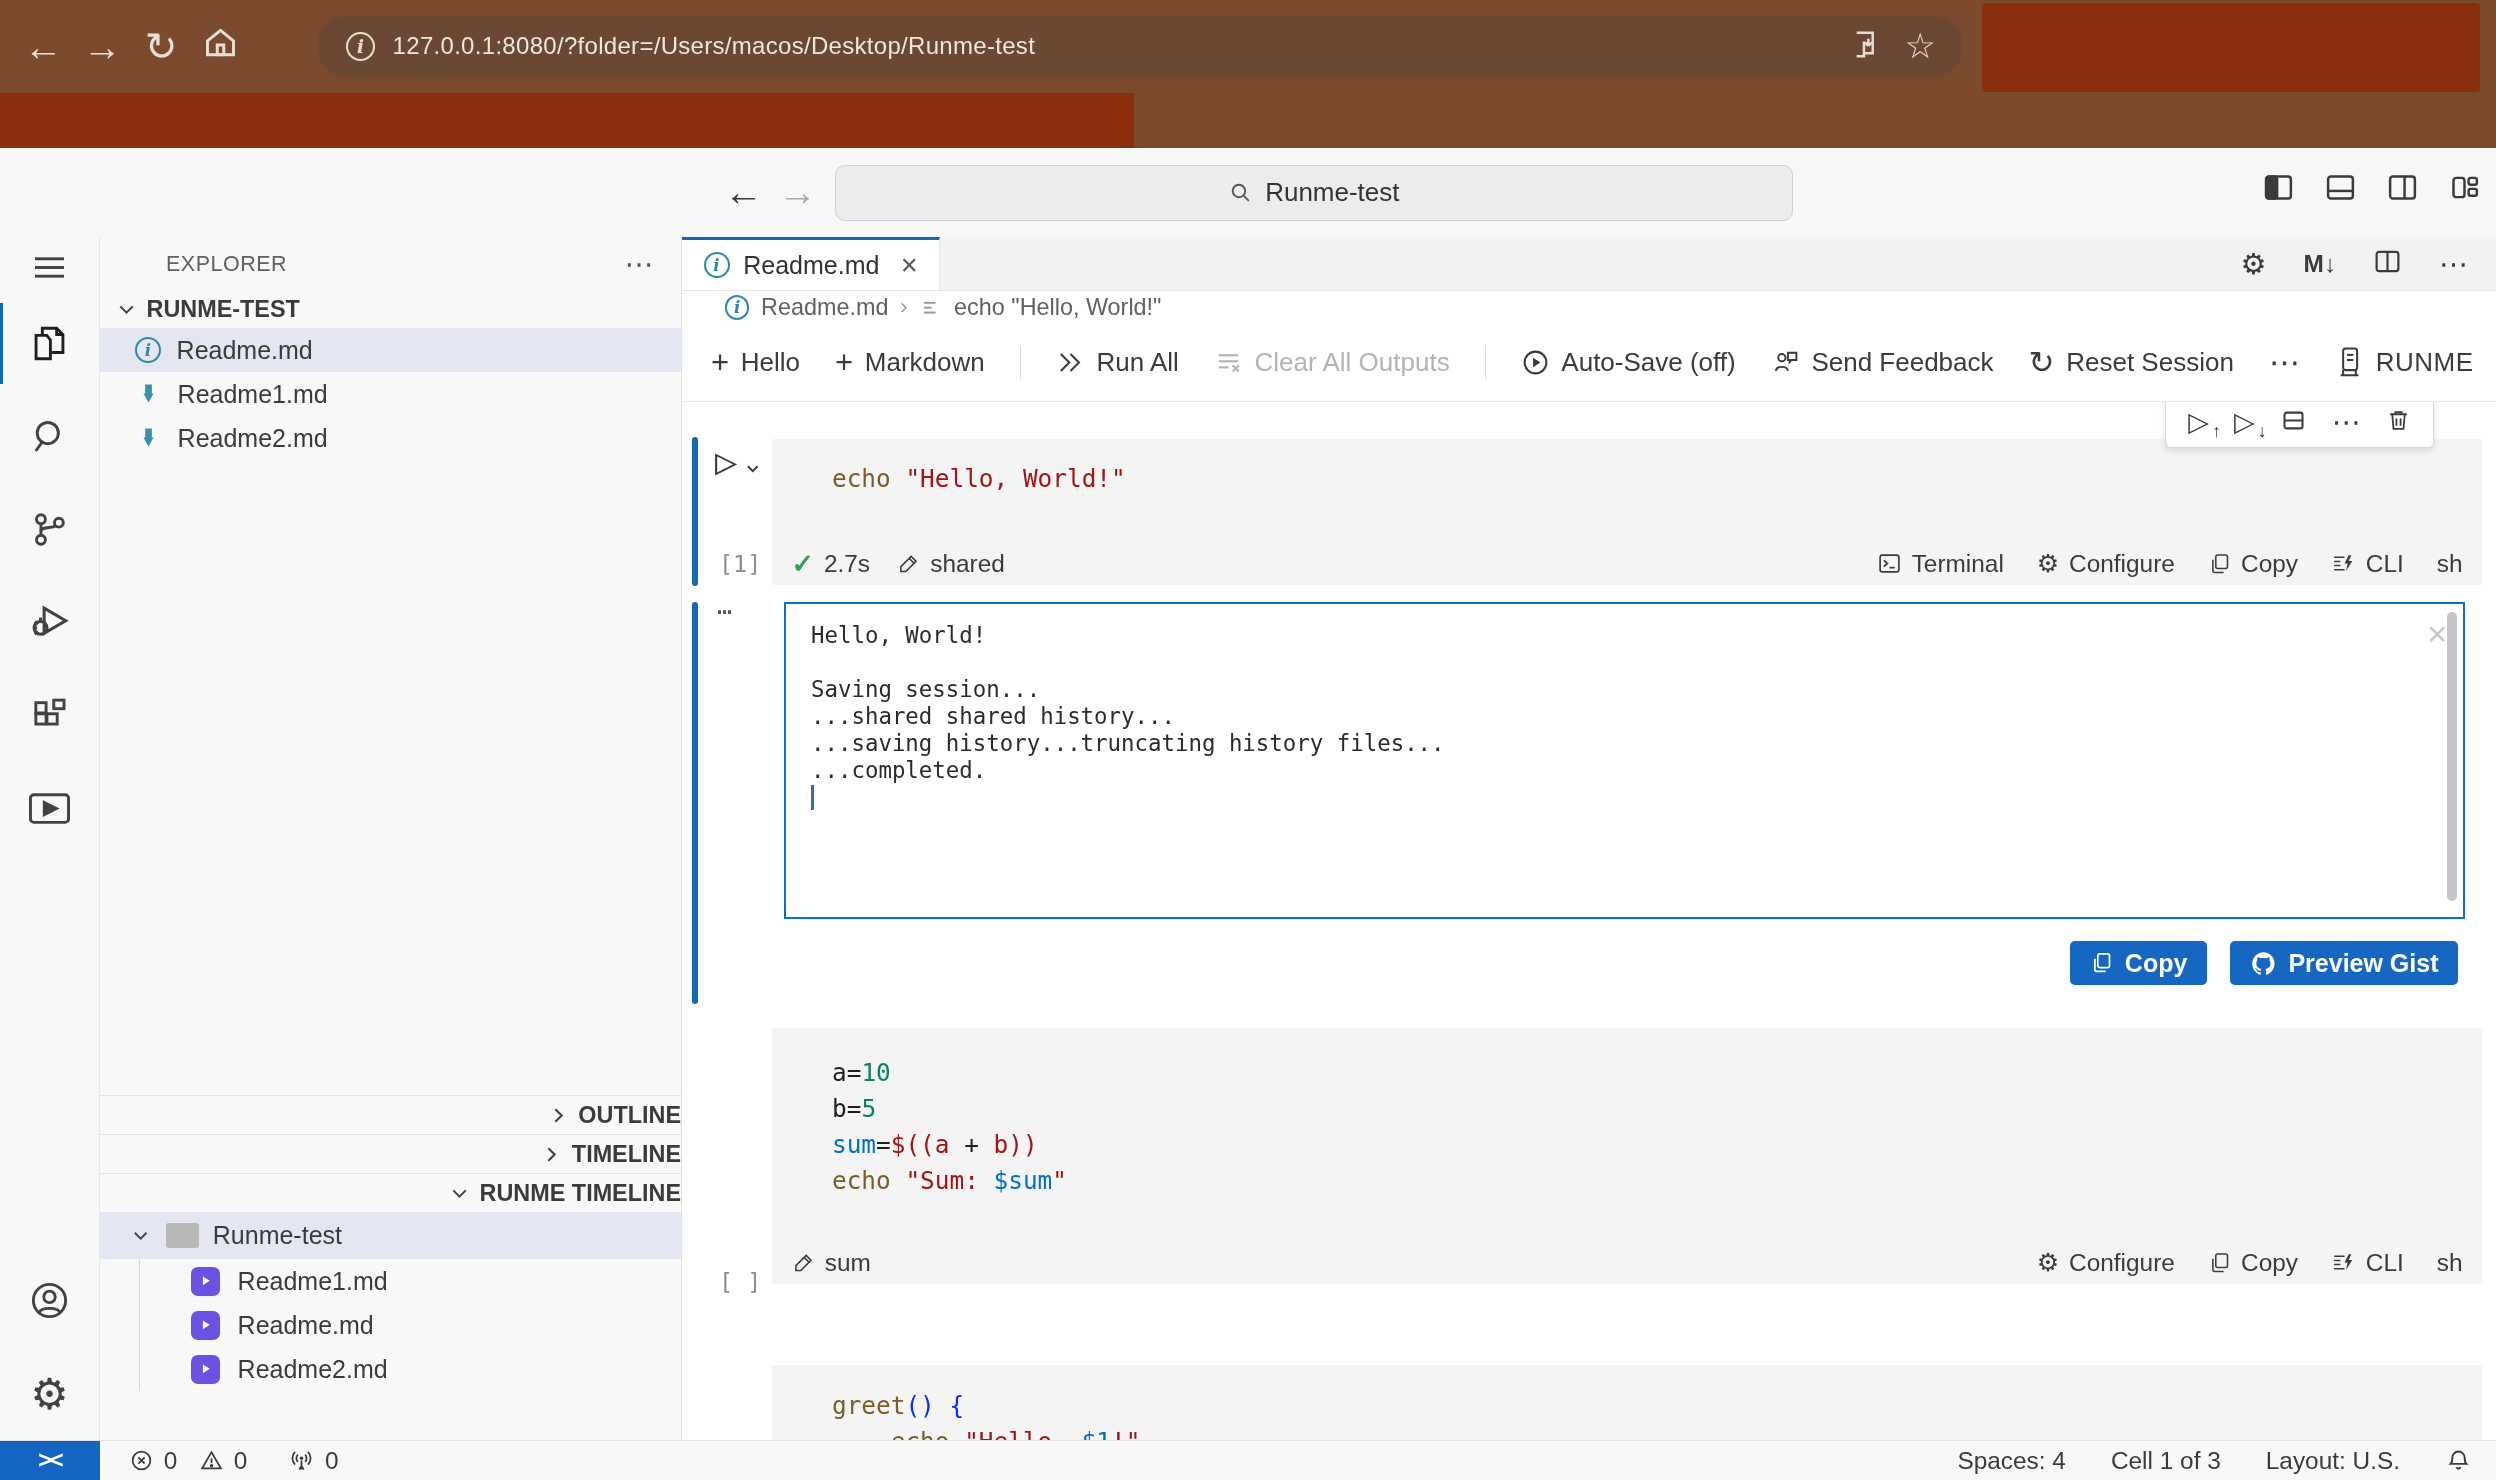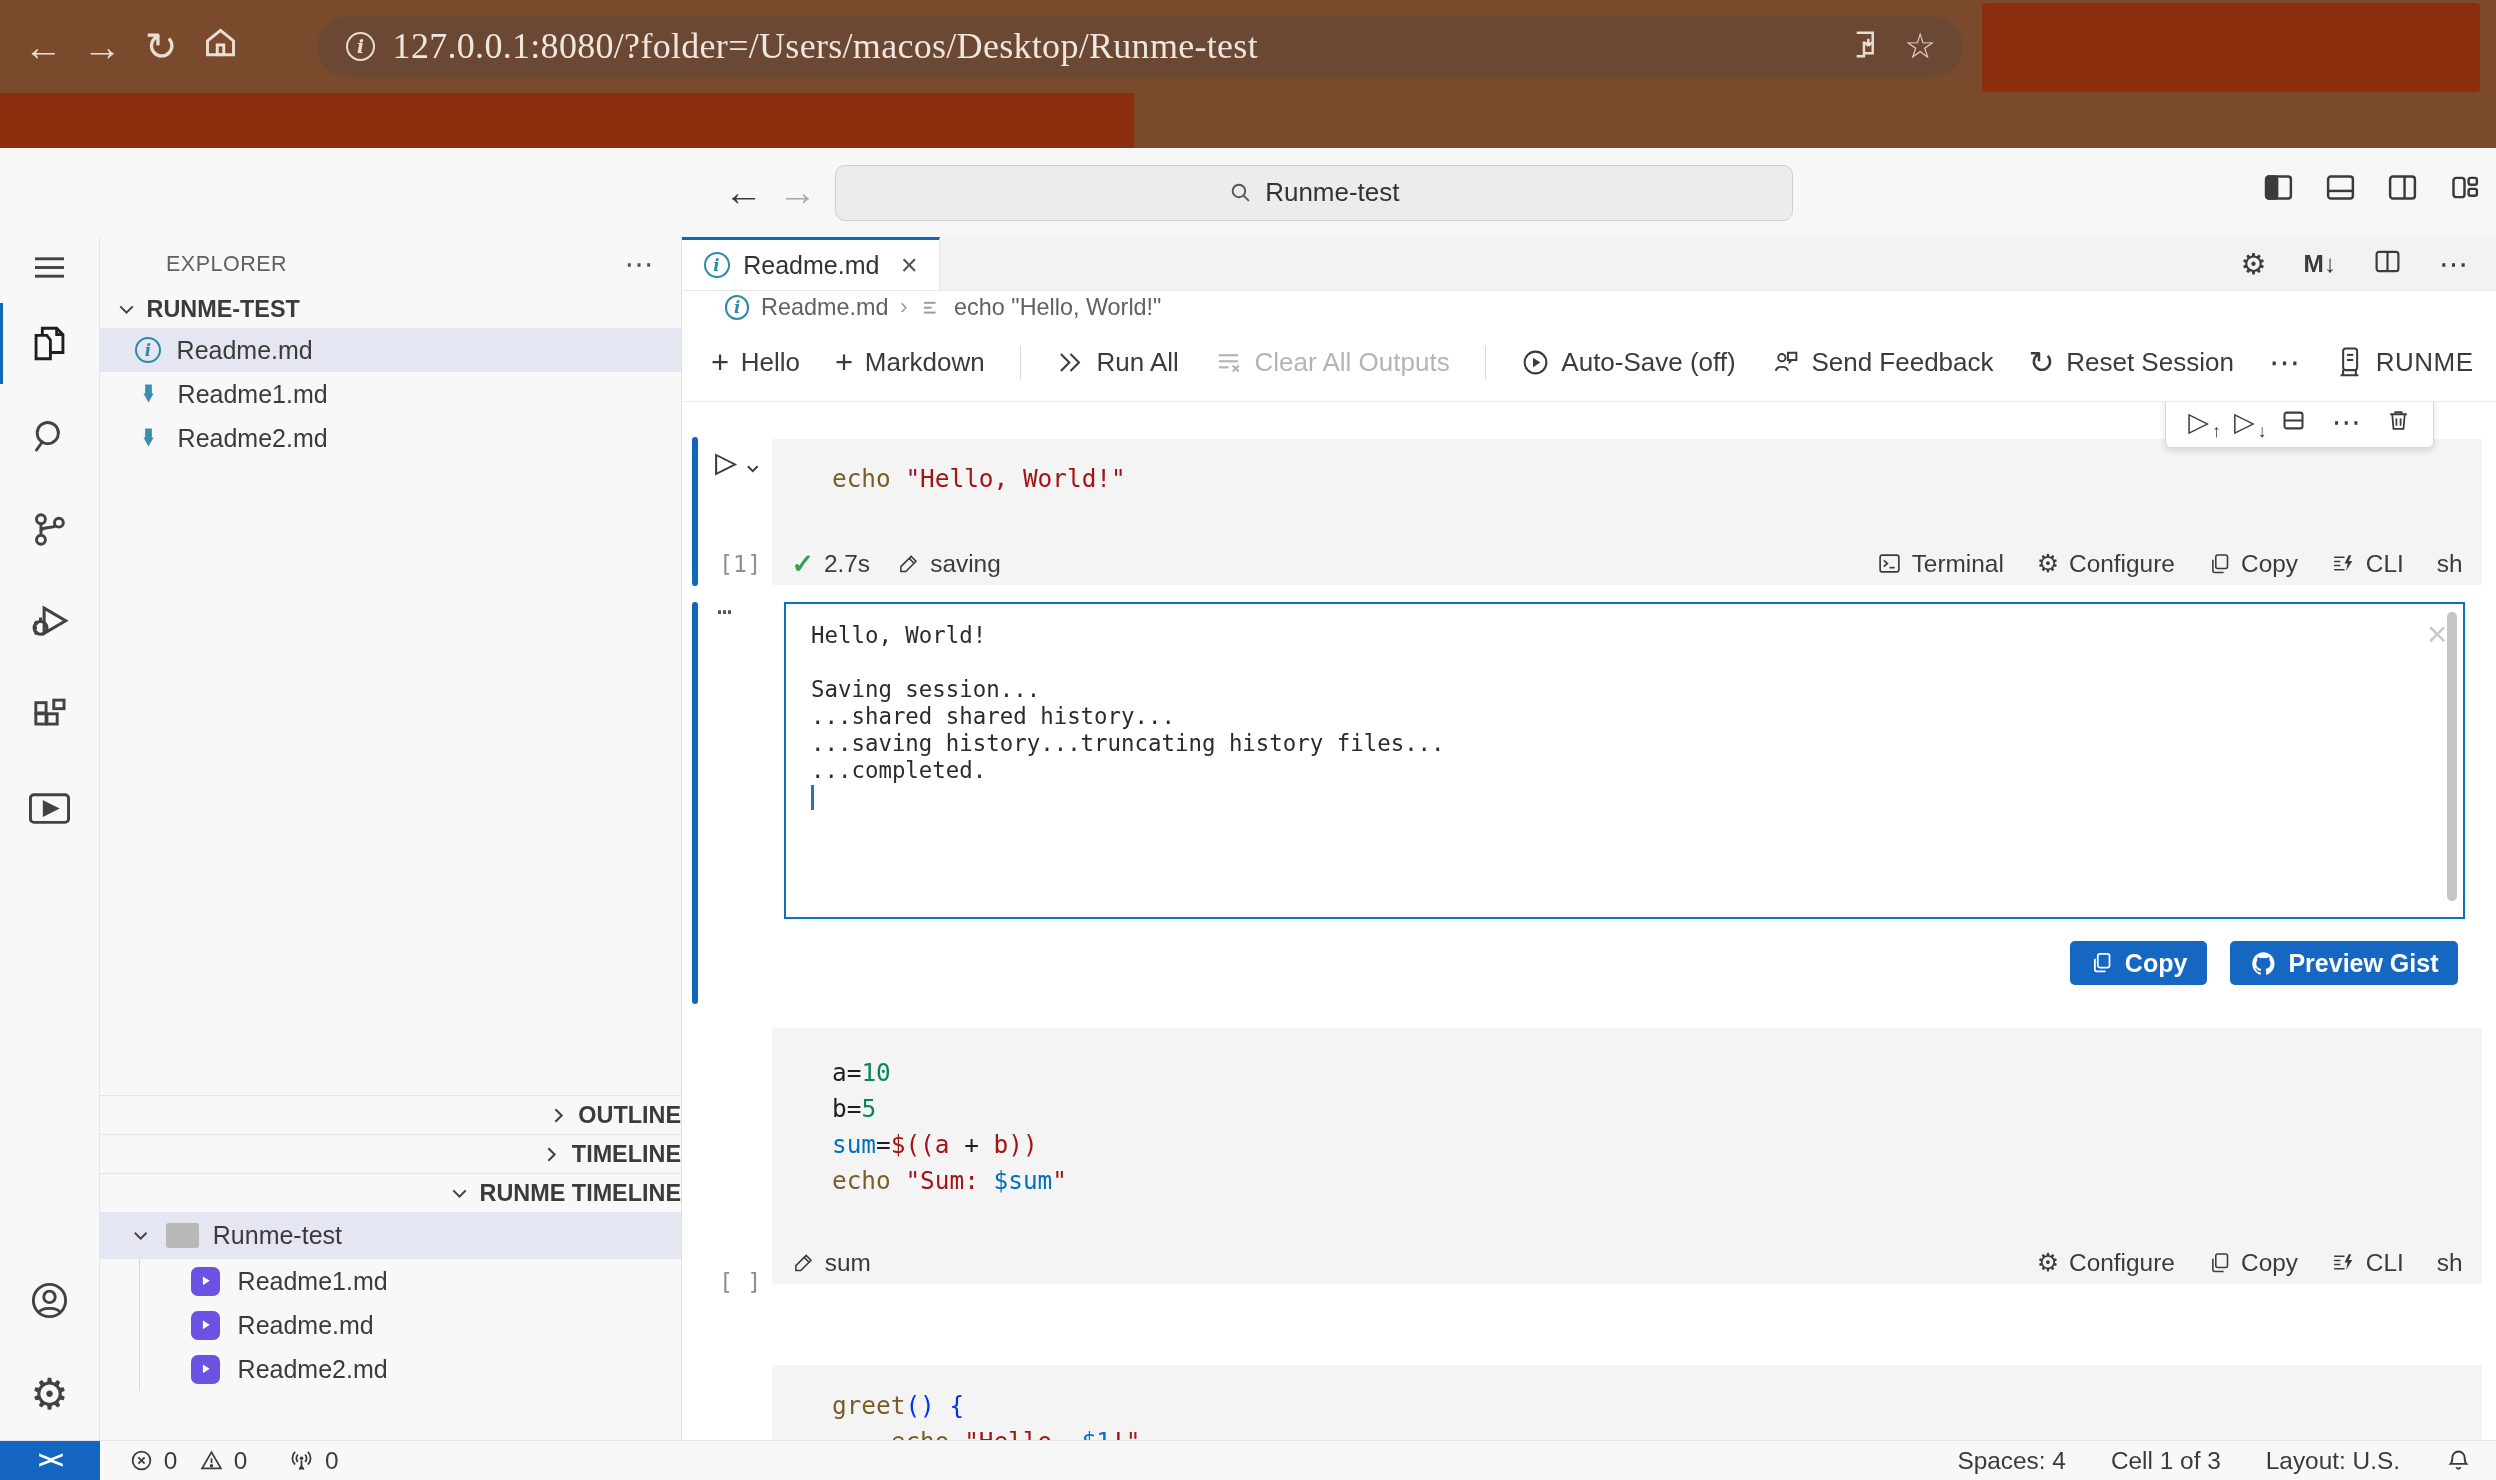--- a/index.html
+++ b/index.html
@@ -11,21 +11,21 @@
   .browser-bar { position:absolute; left:0; top:0; width:2497px; height:93px;
                  background:#7b4a2c; display:flex; align-items:center; }
   .bnav { color:#eadfd4; font-size:39px; width:59px; text-align:center; cursor:default; }
   .bnav.back{ margin-left:13.7px; } 
   .url-pill { position:absolute; left:317px; top:15.6px; width:1646px; height:61px;
               background:#6b4834; border-radius:31px; display:flex; align-items:center;
               color:#efe6dd; }
   .info-badge { width:29px; height:29px; border:2px solid #e8ddd2; border-radius:50%;
                 display:grid; place-items:center; font:italic 700 18.5px "DejaVu Serif", serif;
                 color:#e8ddd2; margin:0 17.6px 0 29px; }
-  .url-text { font-size:36px; letter-spacing:0.3px;font-family:Liberation Serif, serif; }
+  .url-text { font-size:24px; letter-spacing:0.3px; }
   .pill-right { margin-left:auto; display:flex; align-items:center; gap:25px; padding-right:27px; }
   .masked-rect { position:absolute; left:1982px; top:2.9px; width:498px; height:89px;
                  background:#8a2e0e; border-radius:3.9px; }
   .sub-strip { position:absolute; left:0; top:93px; width:2497px; height:56px; background:#7b4a2c; }
   .sub-red { width:1134px; height:56px; background:#8a2e0e; }
 
   
   .vscode { position:absolute; left:0; top:148px; width:2497px; height:1332px; background:#f8f8f8; }
   .titlebar { position:relative; height:89px; background:#f7f7f7; }
   .tb-arrow { position:absolute; top:21.5px; font-size:39px; color:#3b3b3b; }
@@ -473,21 +473,21 @@
             <div class="cellstatus">
               <span class="cs-item">
                 <span style="color:#2da44e;font-size:27px;font-weight:700">✓</span>
                 <span>2.7s</span>
               </span>
               <span class="cs-item">
                 <svg width="23.4" height="23.4" viewBox="0 0 24 24" fill="none" stroke="#3b3b3b" stroke-width="1.6">
                   <path d="M14.5 4.5 l5 5 L9 20 H4 v-5 Z"></path>
                     <path d="M12.5 6.5 l5 5"></path>
                 </svg>
-                <span>saving</span>
+                <span>shared</span>
               </span>
               <span class="cs-right">
                 <span class="cs-item">
                   <svg width="25" height="25" viewBox="0 0 24 24" fill="none" stroke="#3b3b3b" stroke-width="1.6">
                     <rect x="3" y="4" width="18" height="16" rx="2"></rect>
                       <polyline points="6.5,9 10,12 6.5,15"></polyline>
                       <line x1="12" y1="16" x2="17" y2="16"></line>
                   </svg>
                   <span>Terminal</span>
                 </span>

